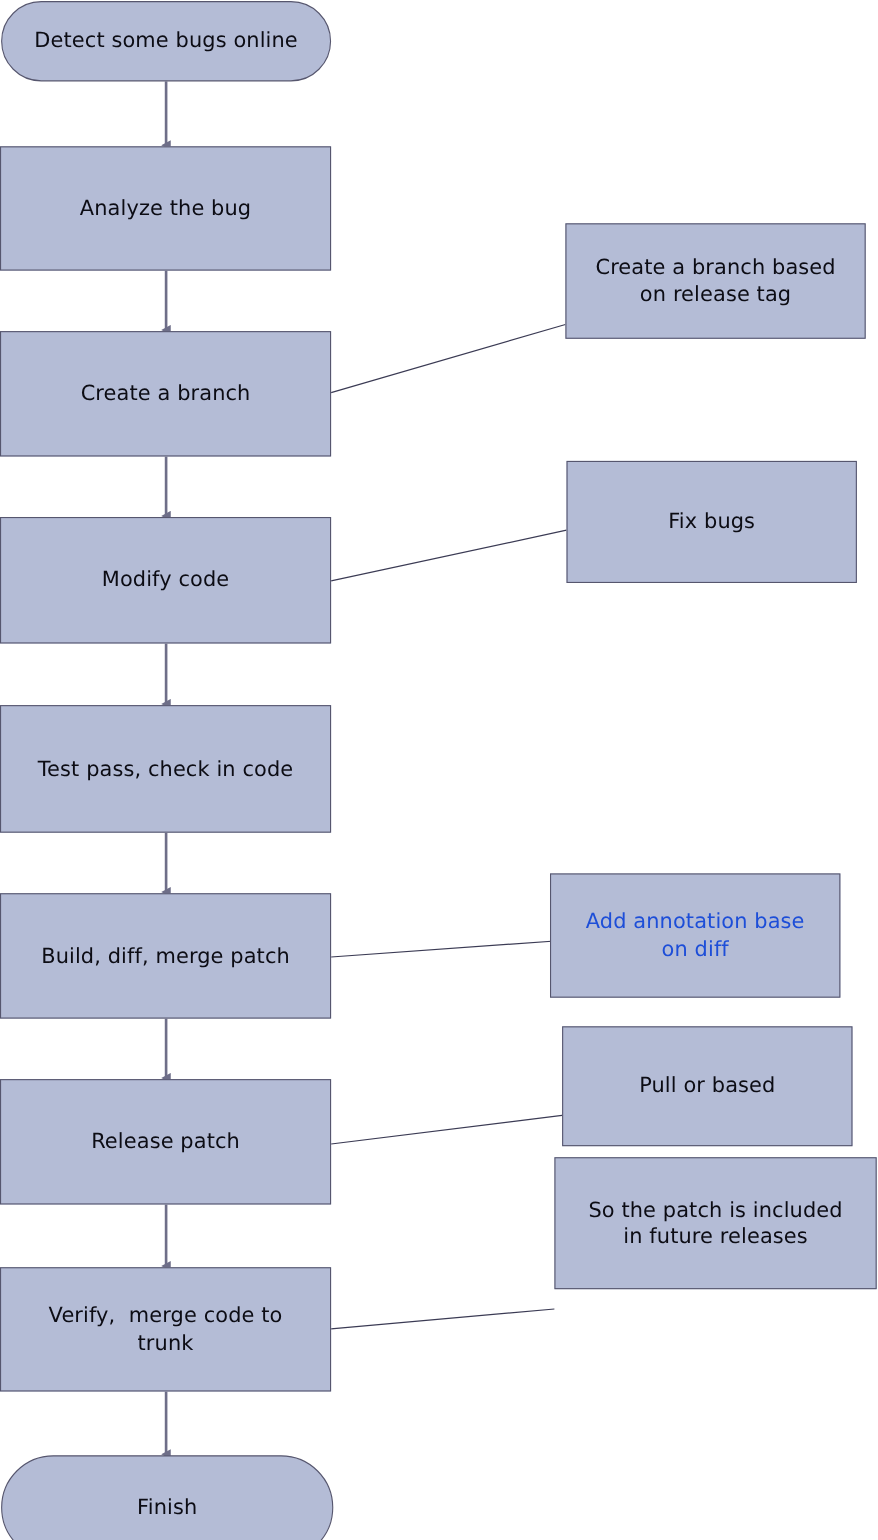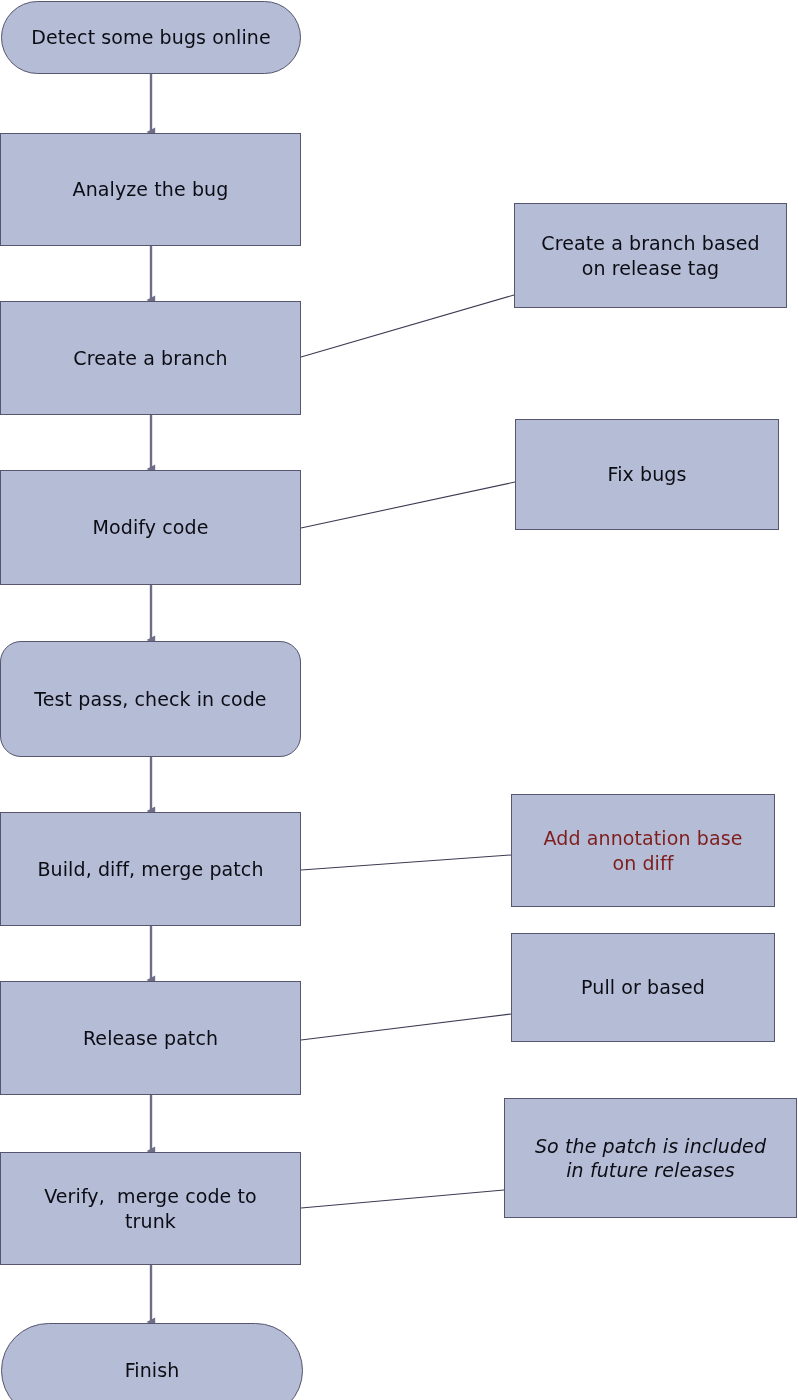--- a/index.html
+++ b/index.html
@@ -74,29 +74,29 @@
       <line x1="151" y1="926" x2="151" y2="980" stroke="#6e6e88" stroke-width="2.4" marker-end="url(#arrowhead)"></line>
       <line x1="151" y1="1095" x2="151" y2="1151" stroke="#6e6e88" stroke-width="2.4" marker-end="url(#arrowhead)"></line>
       <line x1="151" y1="1265" x2="151" y2="1322" stroke="#6e6e88" stroke-width="2.4" marker-end="url(#arrowhead)"></line>
     </svg>
 
   <div id="node-layer">
       <div class="node pill" style="left: 1px; top: 1px; width: 300px; height: 73px; background: rgb(180, 188, 214); border-color: rgb(86, 86, 110); color: rgb(12, 12, 20);"><span class="node-label">Detect some bugs online</span></div>
       <div class="node" style="left: 0px; top: 133px; width: 301px; height: 113px; background: rgb(180, 188, 214); border-color: rgb(86, 86, 110); color: rgb(12, 12, 20);"><span class="node-label">Analyze the bug</span></div>
       <div class="node" style="left: 0px; top: 301px; width: 301px; height: 114px; background: rgb(180, 188, 214); border-color: rgb(86, 86, 110); color: rgb(12, 12, 20);"><span class="node-label">Create a branch</span></div>
       <div class="node" style="left: 0px; top: 470px; width: 301px; height: 115px; background: rgb(180, 188, 214); border-color: rgb(86, 86, 110); color: rgb(12, 12, 20);"><span class="node-label">Modify code</span></div>
-      <div class="node" style="left: 0px; top: 641px; width: 301px; height: 116px; background: rgb(180, 188, 214); border-color: rgb(86, 86, 110); color: rgb(12, 12, 20); border-radius: 21px;"><span class="node-label">Test pass, check in code</span></div>
+      <div class="node" style="left: 0px; top: 641px; width: 301px; height: 116px; background: rgb(180, 188, 214); border-color: rgb(86, 86, 110); color: rgb(12, 12, 20);"><span class="node-label">Test pass, check in code</span></div>
       <div class="node" style="left: 0px; top: 812px; width: 301px; height: 114px; background: rgb(180, 188, 214); border-color: rgb(86, 86, 110); color: rgb(12, 12, 20);"><span class="node-label">Build, diff, merge patch</span></div>
       <div class="node" style="left: 0px; top: 981px; width: 301px; height: 114px; background: rgb(180, 188, 214); border-color: rgb(86, 86, 110); color: rgb(12, 12, 20);"><span class="node-label">Release patch</span></div>
       <div class="node" style="left: 0px; top: 1152px; width: 301px; height: 113px; background: rgb(180, 188, 214); border-color: rgb(86, 86, 110); color: rgb(12, 12, 20);"><span class="node-label">Verify,  merge code to
 trunk</span></div>
       <div class="node pill" style="left: 1px; top: 1323px; width: 302px; height: 95px; background: rgb(180, 188, 214); border-color: rgb(86, 86, 110); color: rgb(12, 12, 20);"><span class="node-label">Finish</span></div>
       <div class="node" style="left: 514px; top: 203px; width: 273px; height: 105px; background: rgb(180, 188, 214); border-color: rgb(86, 86, 110); color: rgb(12, 12, 20); align-items: center;"><span class="node-label">Create a branch based
 on release tag</span></div>
       <div class="node" style="left: 515px; top: 419px; width: 264px; height: 111px; background: rgb(180, 188, 214); border-color: rgb(86, 86, 110); color: rgb(12, 12, 20);"><span class="node-label">Fix bugs</span></div>
-      <div class="node" style="left: 511px; top: 794px; width: 264px; height: 113px; background: rgb(180, 188, 214); border-color: rgb(86, 86, 110); color: #7f1d1d;"><span class="node-label">Add annotation base
+      <div class="node" style="left: 500px; top: 794px; width: 264px; height: 113px; background: rgb(180, 188, 214); border-color: rgb(86, 86, 110); color: #1d4ed8;"><span class="node-label">Add annotation base
 on diff</span></div>
       <div class="node" style="left: 511px; top: 933px; width: 264px; height: 109px; background: rgb(180, 188, 214); border-color: rgb(86, 86, 110); color: rgb(12, 12, 20);"><span class="node-label">Pull or based</span></div>
-      <div class="node" style="left: 504px; top: 1098px; width: 293px; height: 120px; background: rgb(180, 188, 214); border-color: rgb(86, 86, 110); color: rgb(12, 12, 20); font-style: italic;"><span class="node-label">So the patch is included
+      <div class="node" style="left: 504px; top: 1052px; width: 293px; height: 120px; background: rgb(180, 188, 214); border-color: rgb(86, 86, 110); color: rgb(12, 12, 20);"><span class="node-label">So the patch is included
 in future releases</span></div>
     </div>
 
 </div>
 
 </body></html>

